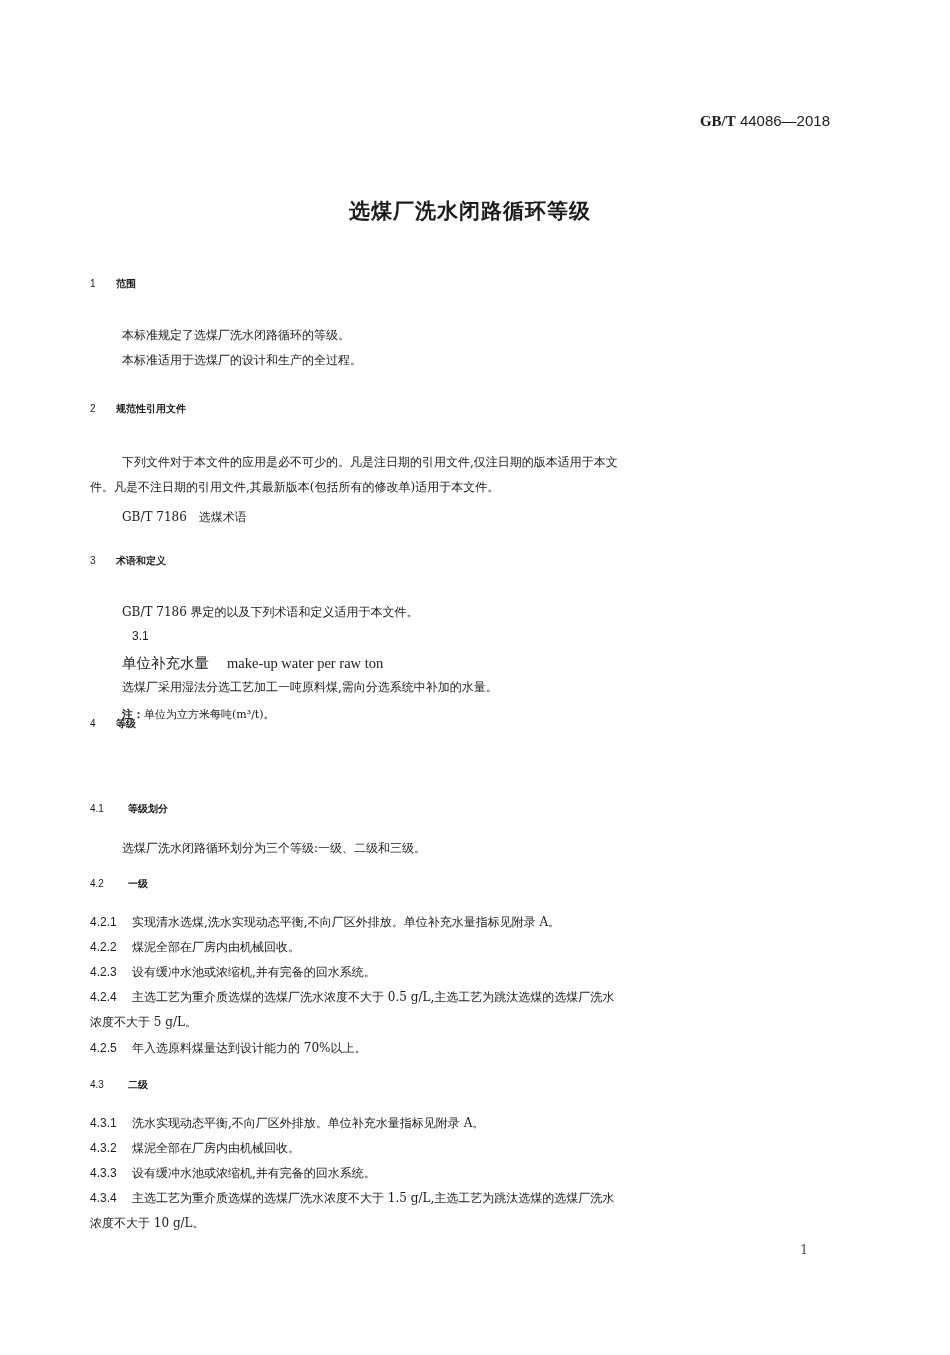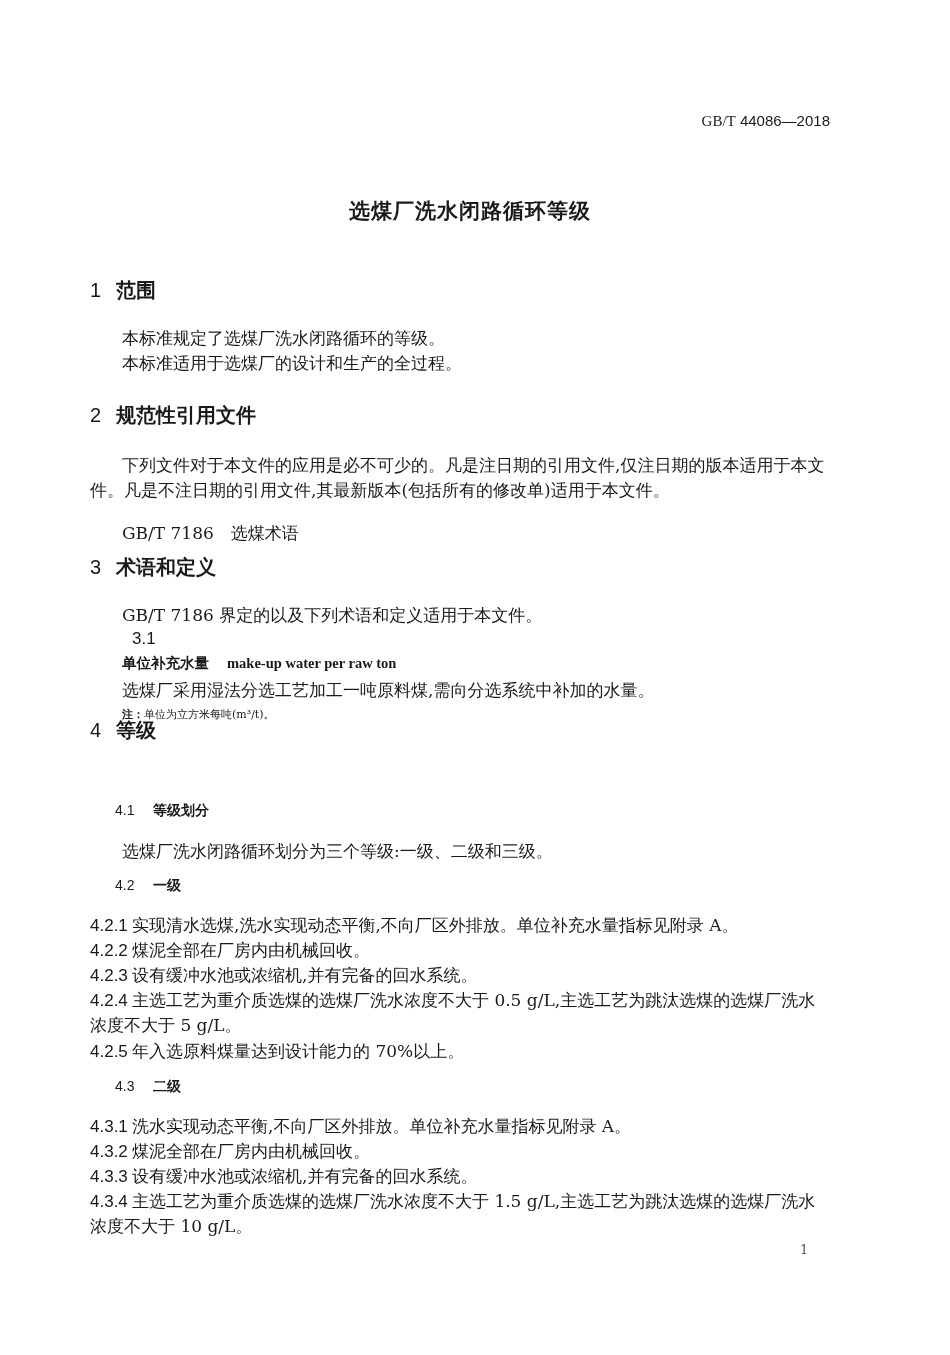--- a/index.html
+++ b/index.html
@@ -1,31 +1,31 @@
 <!DOCTYPE html>
 <html><head>
 <meta charset="utf-8">
 <style>
   html, body { margin: 0; padding: 0; background: #ffffff; }
   body { width: 950px; height: 1355px; position: relative; overflow: hidden;
          font-family: "DejaVu Serif", "Liberation Serif", serif; color: #1a1a1a; }
   .abs { position: absolute; white-space: nowrap; }
   .std-code { right: 120px; top: 112px; font-size: 15px; font-family: "Liberation Sans", "DejaVu Sans", sans-serif; }
-  .std-code .gbt { font-family: "Liberation Serif", "DejaVu Serif", serif; font-weight: normal; }
+  .std-code .gbt { font-family: "Liberation Serif", "DejaVu Serif", serif; font-weight: bold; }
   .title { left: 0; width: 940px; text-align: center; top: 197px; font-size: 21px; font-weight: bold;
            font-family: "DejaVu Sans", "Liberation Sans", sans-serif; letter-spacing: 1px; }
-  .h1 { font-size: 20px; font-weight: bold; font-family: "DejaVu Sans", "Liberation Sans", sans-serif; }
+  .h1 { font-size: 10px; font-weight: bold; font-family: "DejaVu Sans", "Liberation Sans", sans-serif; }
   .h1 .num { font-weight: normal; display: inline-block; width: 26px; font-family: "Liberation Sans", sans-serif; }
-  .h2 { font-size: 14px; font-weight: bold; font-family: "DejaVu Sans", "Liberation Sans", sans-serif; margin-left: 25px; }
+  .h2 { font-size: 10px; font-weight: bold; font-family: "DejaVu Sans", "Liberation Sans", sans-serif; }
   .h2 .num { font-weight: normal; display: inline-block; width: 38px; font-family: "Liberation Sans", sans-serif; }
-  .p { font-size: 17px; }
+  .p { font-size: 12px; }
   .indent { left: 122px; }
   .left { left: 90px; }
   .clause .num { font-family: "Liberation Sans", "DejaVu Sans", sans-serif; display: inline-block; width: 42px; }
-  .term { font-size: 14.5px; font-weight: bold; font-family: "DejaVu Sans", sans-serif; }
+  .term { font-size: 14.5px; font-weight: normal; font-family: "DejaVu Sans", sans-serif; }
   .term .en { font-family: "Liberation Serif", "DejaVu Serif", serif; margin-left: 18px; }
   .note { font-size: 11px; }
   .note .lbl { font-weight: bold; font-family: "DejaVu Sans", sans-serif; }
   .page-num { left: 800px; top: 1242px; font-size: 13px; color: #555; }
 </style>
 </head>
 <body>
 
 <div class="abs std-code">
   <span class="gbt">GB/T</span>
@@ -38,21 +38,21 @@
   <span class="num">1</span><span>范围</span>
 </div>
 <div class="abs p indent" style="top:327px">本标准规定了选煤厂洗水闭路循环的等级。</div>
 <div class="abs p indent" style="top:352px">本标准适用于选煤厂的设计和生产的全过程。</div>
 
 <div class="abs h1 left" style="top:402px">
   <span class="num">2</span><span>规范性引用文件</span>
 </div>
 <div class="abs p indent" style="top:454px">下列文件对于本文件的应用是必不可少的。凡是注日期的引用文件,仅注日期的版本适用于本文</div>
 <div class="abs p left" style="top:479px">件。凡是不注日期的引用文件,其最新版本(包括所有的修改单)适用于本文件。</div>
-<div class="abs p indent" style="top:522px">GB/T 7186　选煤术语</div>
+<div class="abs p indent" style="top:509px">GB/T 7186　选煤术语</div>
 
 <div class="abs h1 left" style="top:554px">
   <span class="num">3</span><span>术语和定义</span>
 </div>
 <div class="abs p indent" style="top:604px">GB/T 7186 界定的以及下列术语和定义适用于本文件。</div>
 <div class="abs p left" style="top:629px; font-family:'Liberation Sans',sans-serif;margin-left:42px;">3.1</div>
 <div class="abs term indent" style="top:654px">
   <span>单位补充水量</span><span class="en">make-up water per raw ton</span>
 </div>
 <div class="abs p indent" style="top:679px">选煤厂采用湿法分选工艺加工一吨原料煤,需向分选系统中补加的水量。</div>

